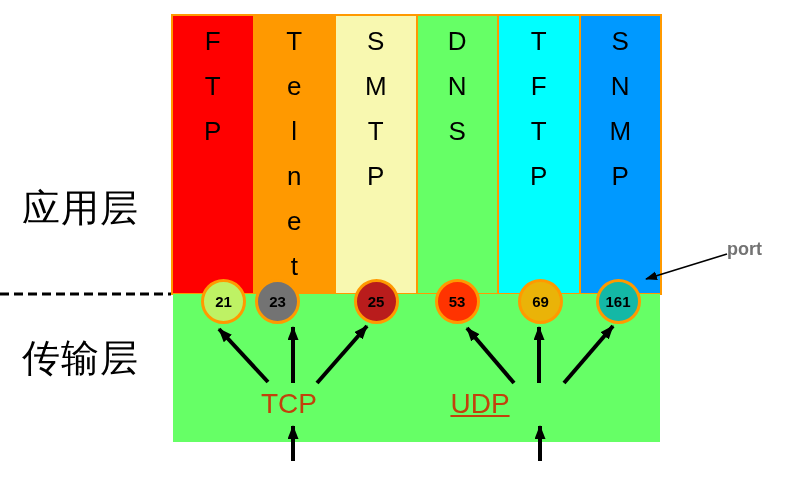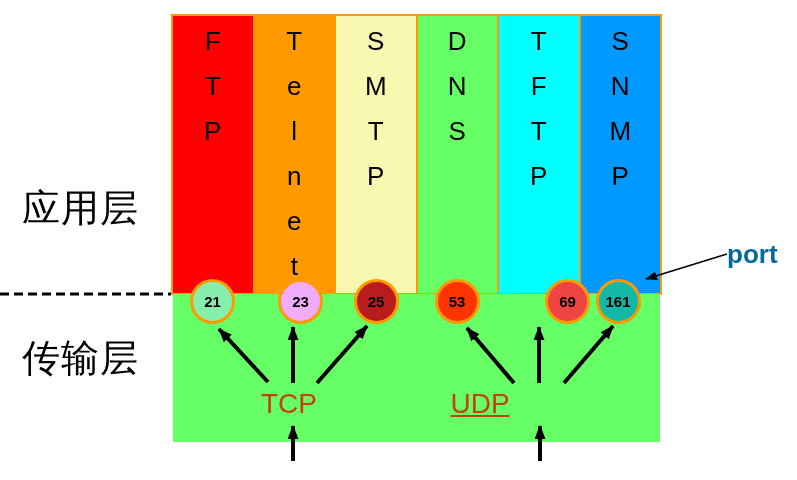--- a/index.html
+++ b/index.html
@@ -88,23 +88,23 @@
     font-size: 15px;
     font-weight: bold;
     color: #000000;
     z-index: 3;
   }
 
   #port-label {
     position: absolute;
     left: 727px;
     top: 239px;
-    font-size: 26px;
+    font-size: 18px;
     font-weight: bold;
-    color: #0369a1;
+    color: #737373;
   }
 
   #arrows-layer {
     position: absolute;
     left: 0; top: 0;
     width: 797px;
     height: 480px;
     z-index: 4;
     pointer-events: none;
   }
@@ -161,19 +161,19 @@
       <line x1="293" y1="383" x2="293" y2="327" stroke="#000000" stroke-width="4" marker-end="url(#head-thick)"></line>
       <line x1="317" y1="383" x2="367" y2="326" stroke="#000000" stroke-width="4" marker-end="url(#head-thick)"></line>
       <line x1="514" y1="383" x2="467" y2="328" stroke="#000000" stroke-width="4" marker-end="url(#head-thick)"></line>
       <line x1="539" y1="383" x2="539" y2="327" stroke="#000000" stroke-width="4" marker-end="url(#head-thick)"></line>
       <line x1="564" y1="383" x2="613" y2="326" stroke="#000000" stroke-width="4" marker-end="url(#head-thick)"></line>
       <line x1="293" y1="461" x2="293" y2="426" stroke="#000000" stroke-width="4" marker-end="url(#head-thick)"></line>
       <line x1="540" y1="461" x2="540" y2="426" stroke="#000000" stroke-width="4" marker-end="url(#head-thick)"></line>
       <line x1="727" y1="254" x2="646" y2="279" stroke="#000000" stroke-width="1.6" marker-end="url(#head-thin)"></line>
     </svg>
 
-<div class="port-circle" style="left: 190px; background: #86efac; border-color: rgb(255, 153, 0);">21</div>
-    <div class="port-circle" style="left: 278px; background: #f0abfc; border-color: rgb(255, 153, 0); text-align: center;">23</div>
+<div class="port-circle" style="left: 201px; background: #bef264; border-color: rgb(255, 153, 0);">21</div>
+    <div class="port-circle" style="left: 255px; background: #737373; border-color: rgb(255, 153, 0); text-align: center;">23</div>
     <div class="port-circle" style="left: 353.5px; background: #b91c1c; border-color: rgb(255, 153, 0);">25</div>
     <div class="port-circle" style="left: 434.5px; background: rgb(255, 51, 0); border-color: rgb(255, 153, 0);">53</div>
-    <div class="port-circle" style="left: 545px; background: #ef4444; border-color: rgb(255, 153, 0);">69</div>
+    <div class="port-circle" style="left: 518px; background: #eab308; border-color: rgb(255, 153, 0);">69</div>
     <div class="port-circle" style="left: 595.5px; background: #14b8a6; border-color: rgb(255, 153, 0);">161</div>
   </div>
 
 </body></html>

